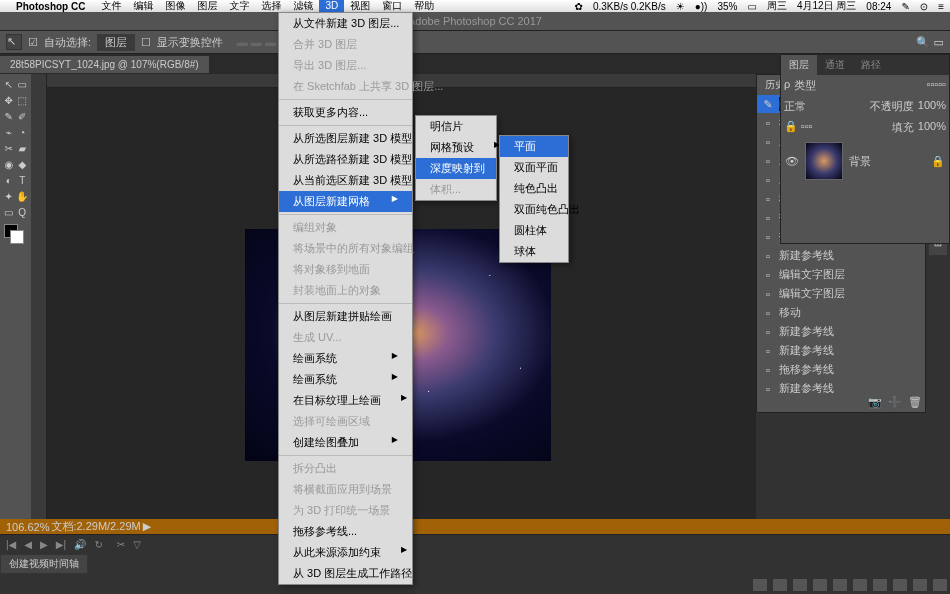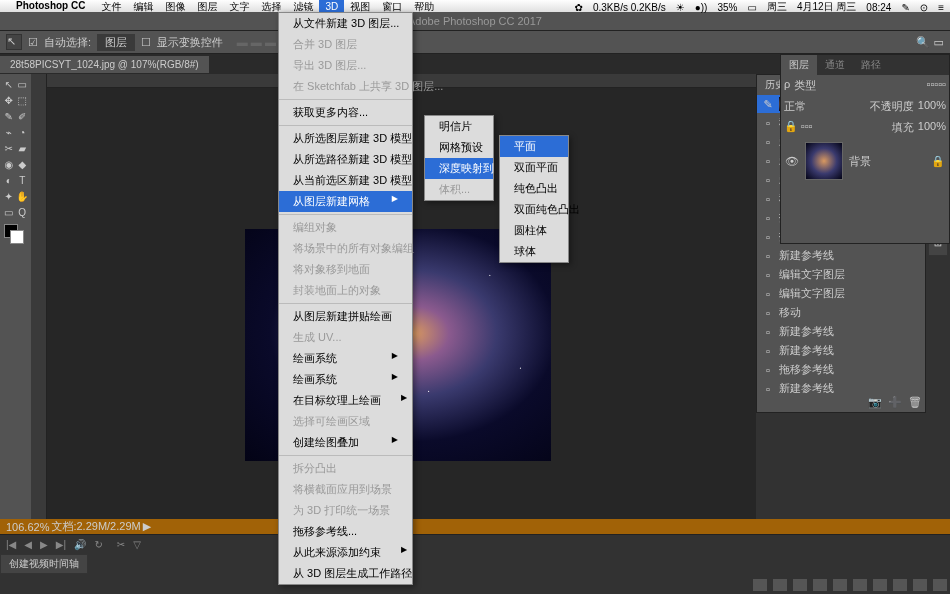--- a/index.html
+++ b/index.html
@@ -1,17 +1,17 @@
 <!DOCTYPE html>
 <html><head>
 <meta charset="utf-8">
 <style>
 *{margin:0;padding:0;box-sizing:border-box;font-family:sans-serif;font-size:11px;color:#ccc;user-select:none}
 body{background:#323232;width:950px;height:594px;overflow:hidden;position:relative}
-.macbar{height:12px;background:linear-gradient(#fefefe,#e0e0e0);display:flex;align-items:flex-start;padding:0 6px;gap:10px;color:#000}
+.macbar{height:12px;background:linear-gradient(#fefefe,#e0e0e0);display:flex;align-items:center;padding:0 6px;gap:10px;color:#000}
 .macbar span{color:#000;font-size:10px}
 .macbar .right{margin-left:auto;display:flex;gap:10px;align-items:center}
 .menubar{height:18px;background:#535353;display:flex;align-items:center;padding:0 4px}
 .menubar .title{flex:1;text-align:center;color:#999}
 .optbar{height:24px;background:#535353;border-top:1px solid #222;border-bottom:1px solid #222;display:flex;align-items:center;padding:0 6px;gap:6px}
 .optbar .ico{width:16px;height:16px;background:#444;border:1px solid #333}
 .tabbar{height:20px;background:#2a2a2a;display:flex;align-items:center}
 .tab{background:#535353;padding:3px 10px;font-size:10px}
 .main{display:flex;height:445px}
 .tools{width:31px;background:#535353;display:flex;flex-direction:column;padding:2px;gap:0}
@@ -316,21 +316,21 @@
     <div class="di disabled">选择可绘画区域</div>
     <div class="di sub">创建绘图叠加</div>
     <hr>
     <div class="di disabled">拆分凸出</div>
     <div class="di disabled">将横截面应用到场景</div>
     <div class="di disabled">为 3D 打印统一场景</div>
     <div class="di">拖移参考线...</div>
     <div class="di sub">从此来源添加约束</div>
     <div class="di">从 3D 图层生成工作路径</div>
   </div>
-<div class="dropdown" id="dd2" style="left:424px;top:115px;width:70px">
+<div class="dropdown" id="dd2" style="left:415px;top:115px;width:82px">
     <div class="di">明信片</div>
     <div class="di sub">网格预设</div>
     <div class="di highlight sub">深度映射到</div>
     <div class="di disabled">体积...</div>
   </div>
 <div class="dropdown" id="dd3" style="left:499px;top:135px;width:70px">
     <div class="di highlight">平面</div>
     <div class="di">双面平面</div>
     <div class="di">纯色凸出</div>
     <div class="di">双面纯色凸出</div>

